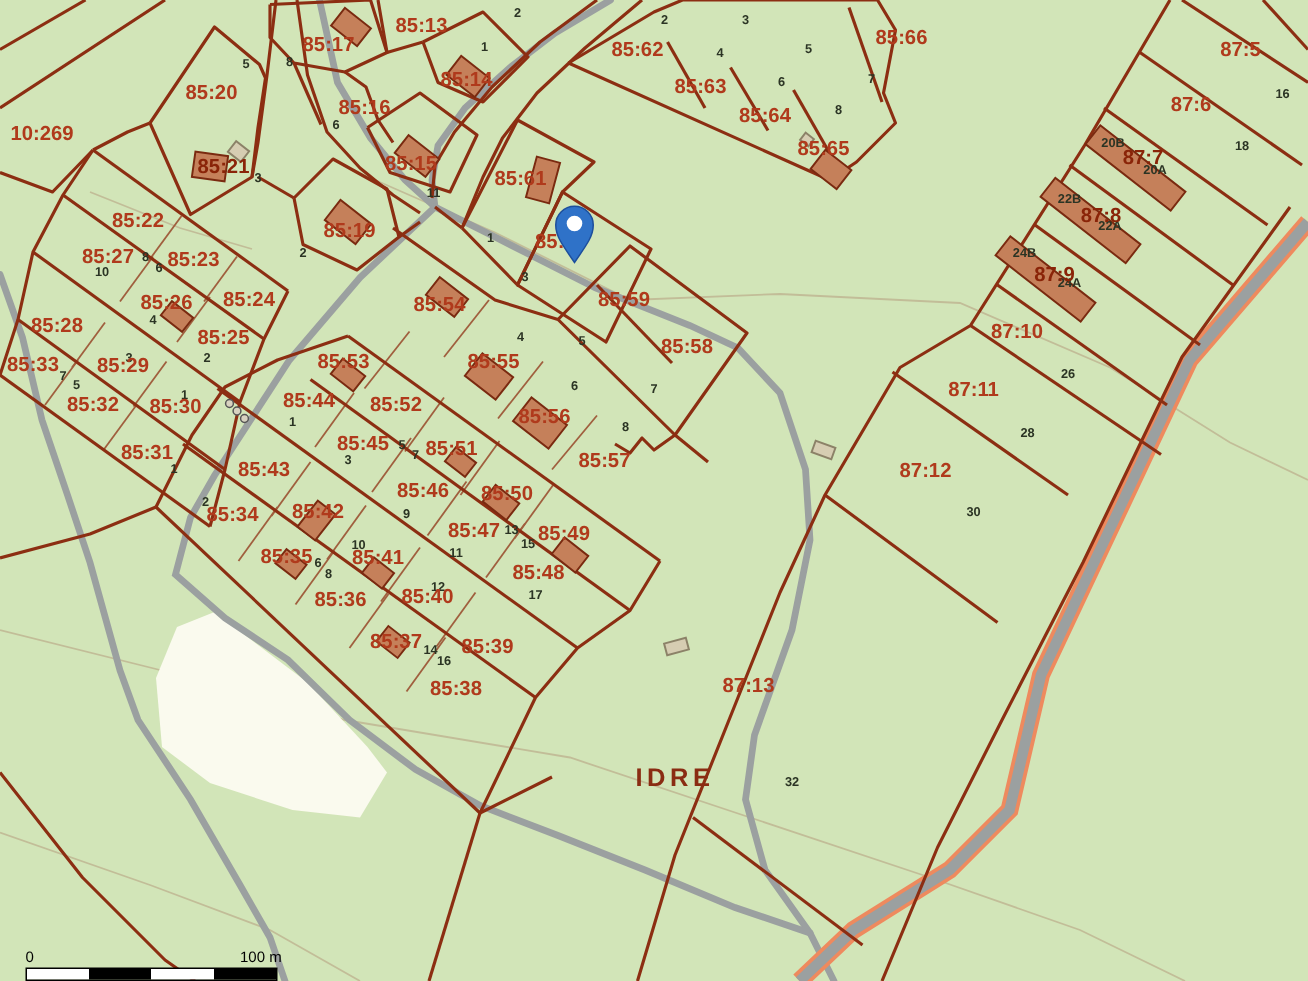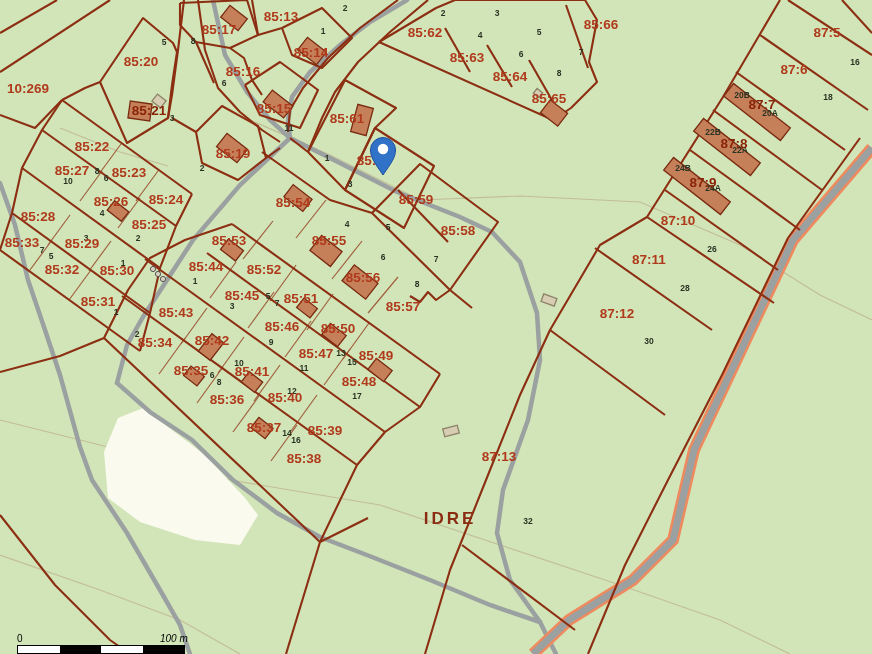--- a/index.html
+++ b/index.html
@@ -9,21 +9,21 @@
   .parcel-label{font-family:"Liberation Sans",sans-serif;font-weight:bold;font-size:13.5px;fill:#b03a1c;}
   .parcel-label.dark{fill:#8a2408;}
   .house-num{font-family:"Liberation Sans",sans-serif;font-weight:bold;font-size:8.5px;fill:#2b3424;}
   .place-label{font-family:"Liberation Sans",sans-serif;font-weight:bold;font-size:17px;
     letter-spacing:3px;fill:#8a2c12;}
   .scalebar{position:absolute;left:17px;top:633px;width:180px;}
   .scalebar .bar{width:166px;height:7px;border:1px solid #000;
     background:linear-gradient(90deg,#fff 0 25%,#000 25% 50%,#fff 50% 75%,#000 75% 100%);}
   .scalebar .labels{position:relative;height:11px;font-size:10px;color:#000;margin-bottom:1px;}
   .scalebar .zero{position:absolute;left:0;top:0;}
-  .scalebar .end{position:absolute;left:143px;top:0;white-space:nowrap;font-style:italic;}
+  .scalebar .end{position:absolute;left:143px;top:0;white-space:nowrap;}
   .attribution{position:absolute;right:6px;bottom:2px;font-size:11px;color:#0a0a0a;white-space:nowrap;}
 </style>
 </head>
 <body>
 
 <div class="map-wrap">
   <svg id="map-svg" width="872" height="654" viewBox="0 0 872 654">
       <rect x="0" y="0" width="872" height="654" fill="#d2e5b8"></rect>
       <polyline points="250,120 330,155 420,200 520,196 640,202 740,245 820,295 872,320" fill="none" stroke="#c2bd98" stroke-width="1.2"></polyline>
       <polyline points="0,420 120,450 230,480 380,505 500,545 620,585 720,620 790,654" fill="none" stroke="#c2bd98" stroke-width="1.2"></polyline>

